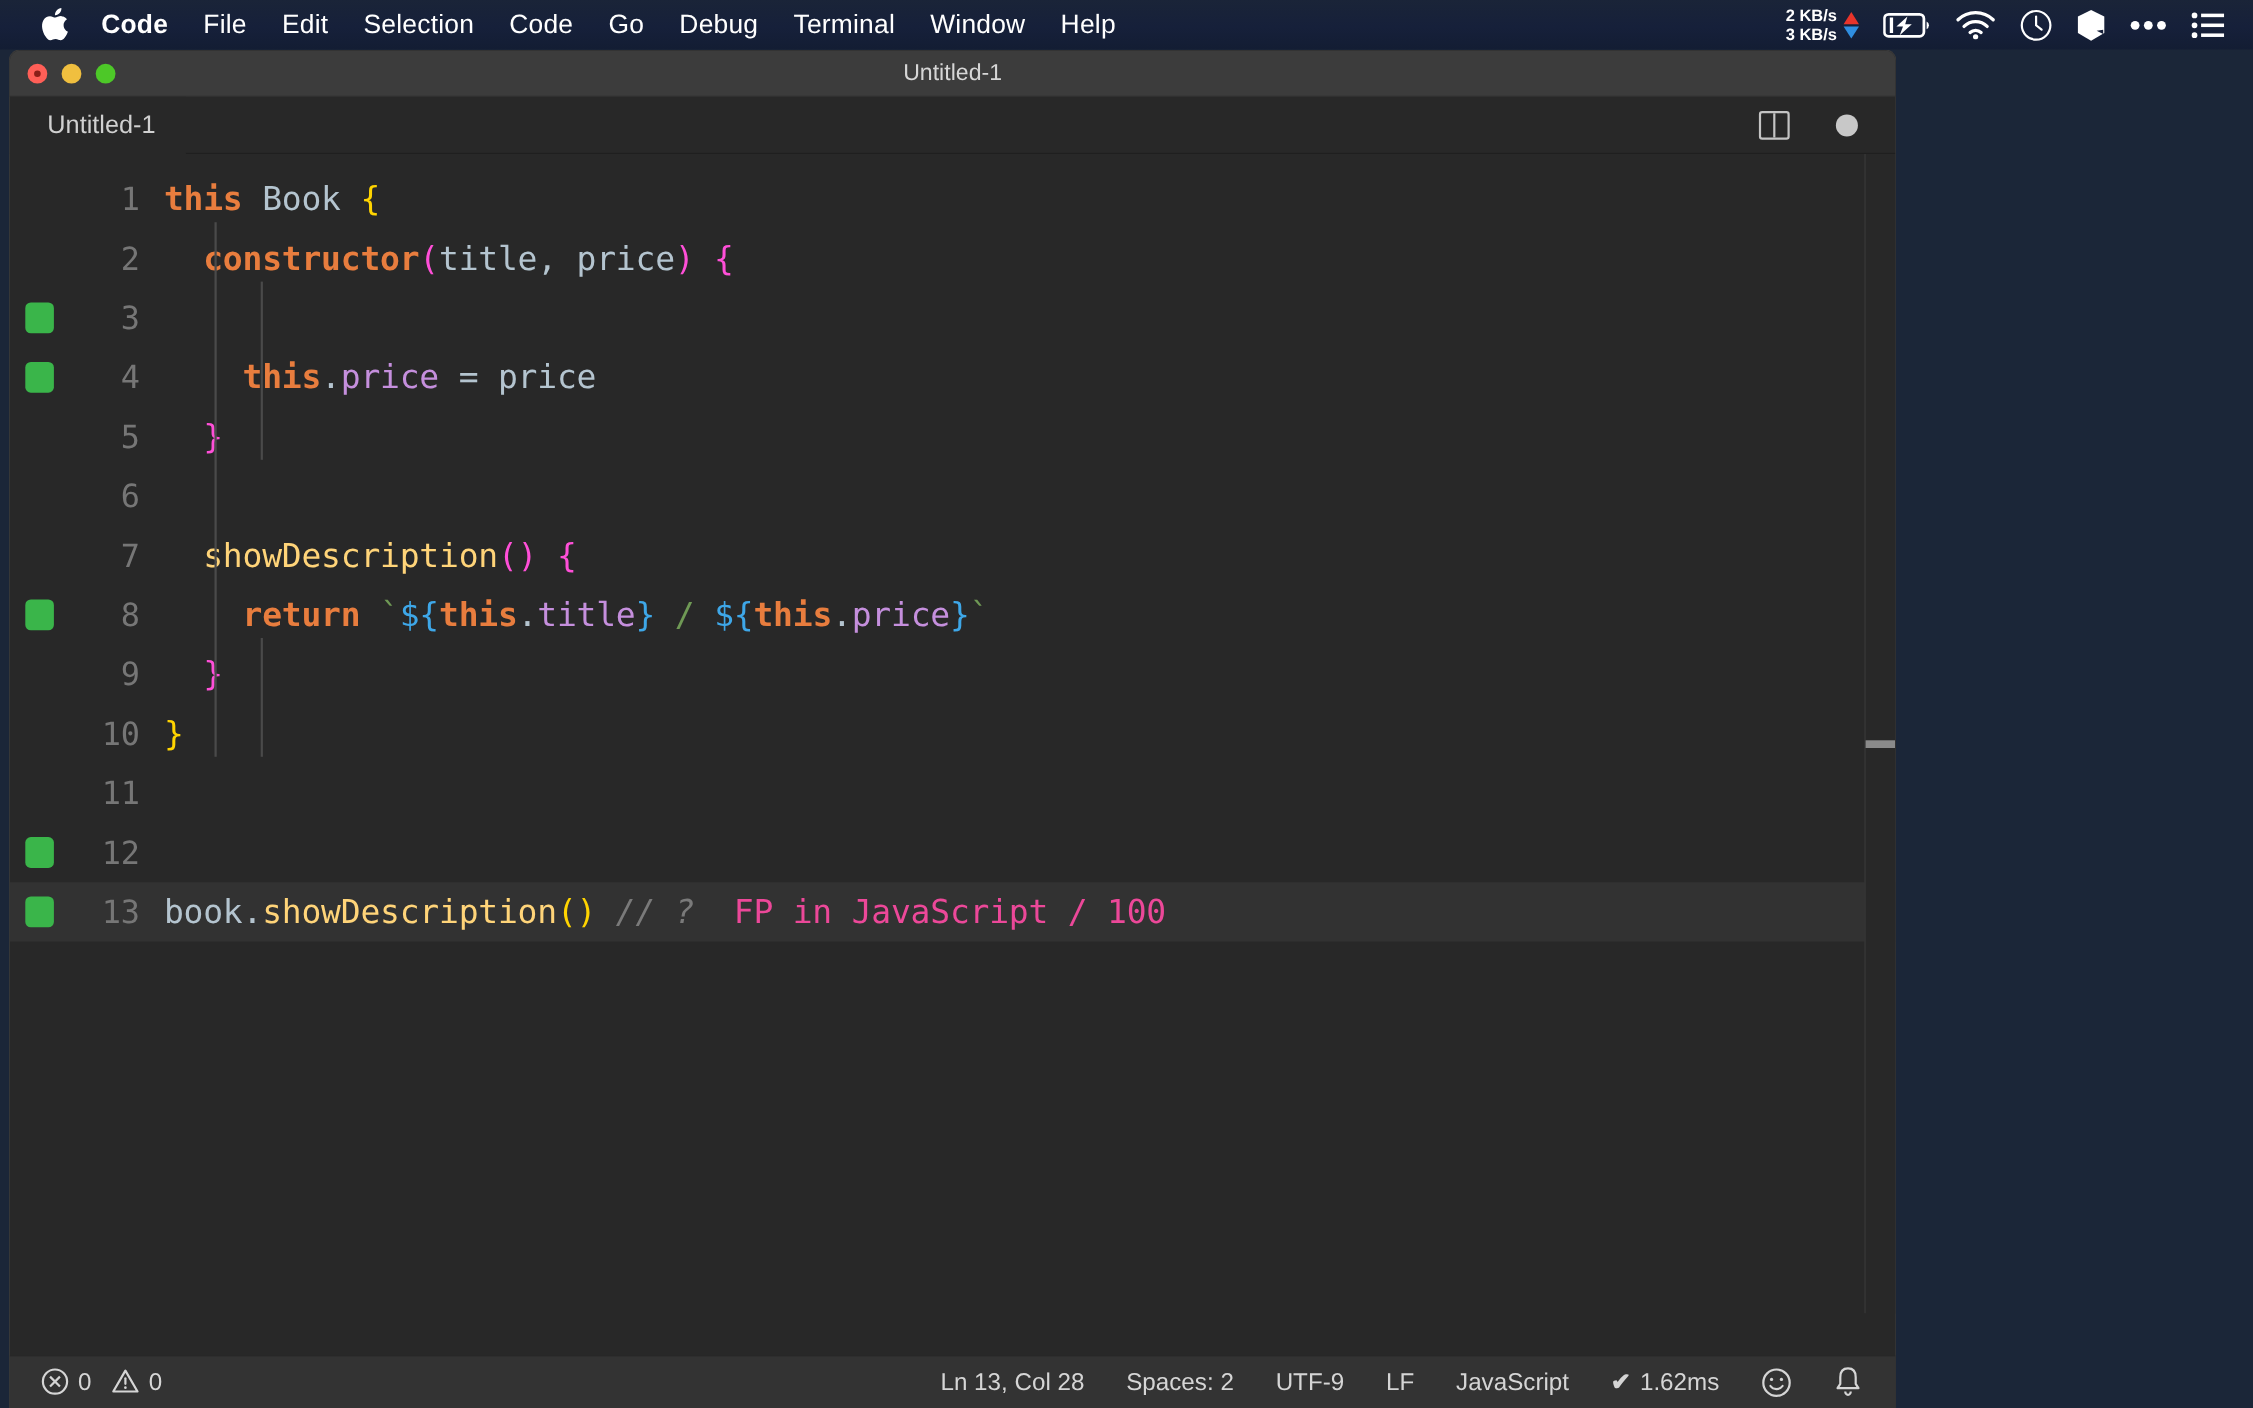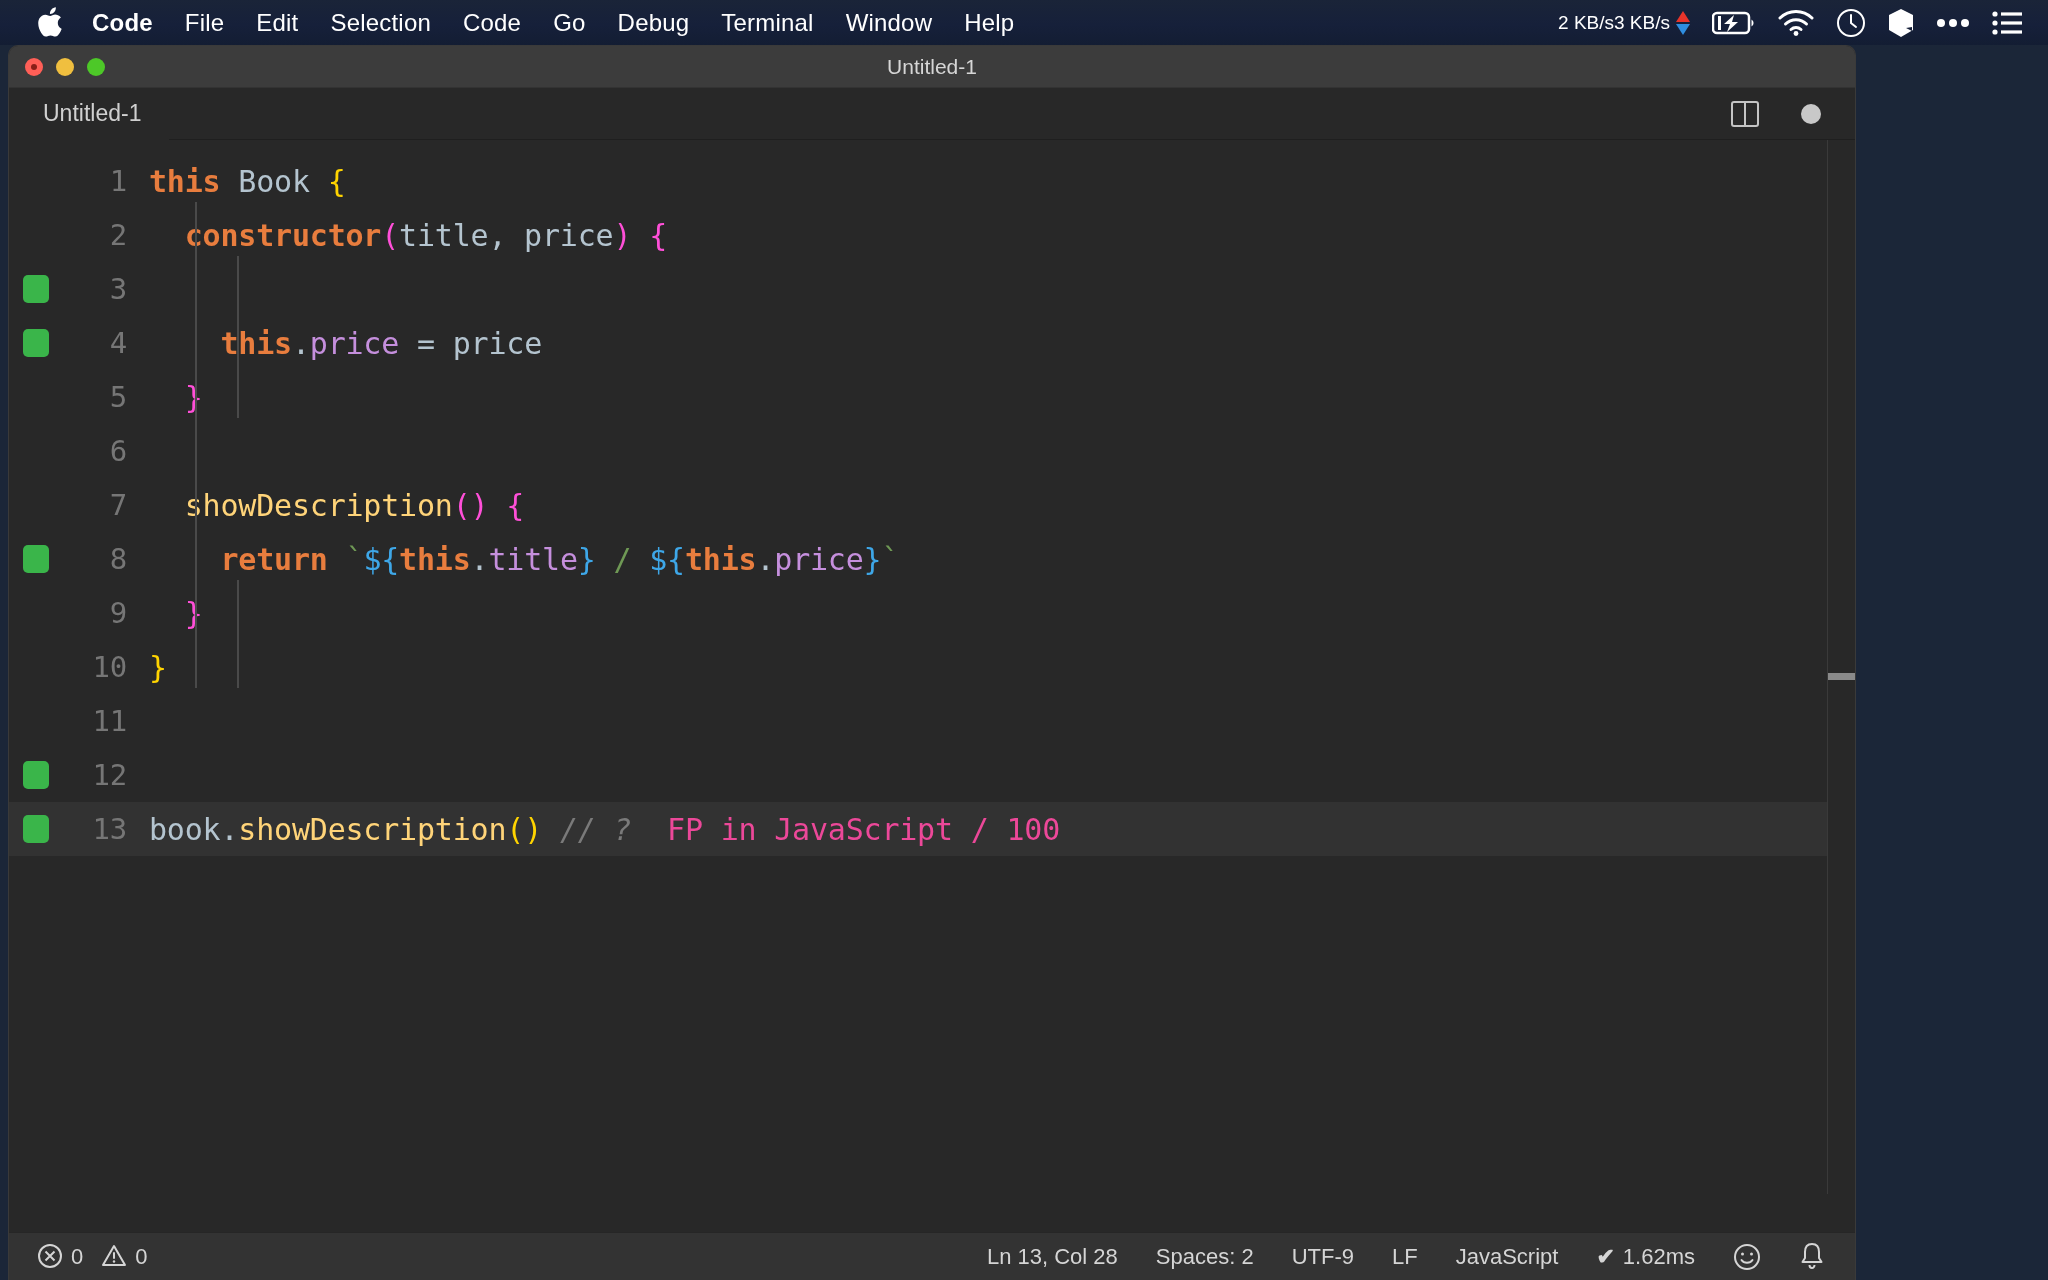--- a/index.html
+++ b/index.html
@@ -24,29 +24,29 @@
   .menu-item{
     font-size:24px; padding:0 16px; line-height:45px; color:#ffffff;
     white-space:nowrap; letter-spacing:.2px;
   }
   .menu-item.bold{ font-weight:bold; }
   .menubar-right{
     margin-left:auto; display:flex; align-items:center; height:100%;
     padding-right:26px; gap:22px;
   }
   .netspeed{ display:flex; align-items:center; gap:6px; }
-  .netspeed-nums{ display:flex; flex-direction:row; font-size:19px; line-height:17px; text-align:right; }
+  .netspeed-nums{ display:flex; flex-direction:column; font-size:15px; line-height:17px; text-align:right;font-weight:bold; }
   .netspeed-arrows{ display:flex; flex-direction:column; gap:2px; }
   .tri-up{ width:0;height:0;border-left:7px solid transparent;border-right:7px solid transparent;border-bottom:11px solid #e8342a; }
   .tri-down{ width:0;height:0;border-left:7px solid transparent;border-right:7px solid transparent;border-top:11px solid #2f8ee0; }
   .mb-icon{ display:flex; align-items:center; justify-content:center; }
 
   
   .window{
-    position:absolute; left:8px; top:45px; width:1848px; height:1235px;
+    position:absolute; left:8px; top:45px; width:1716px; height:1235px;
     background:#282828; border-radius:10px 10px 0 0; overflow:hidden;
     border:1px solid #3a3a3a; border-bottom:none;
   }
   .titlebar{
     height:42px; background:#3c3c3c; display:flex; align-items:center;
     position:relative; border-bottom:1px solid #333;
   }
   .traffic{ display:flex; gap:13px; margin-left:16px; }
   .dot{ width:18px;height:18px;border-radius:50%; }
   .dot.red{ background:#ff5f57; }

